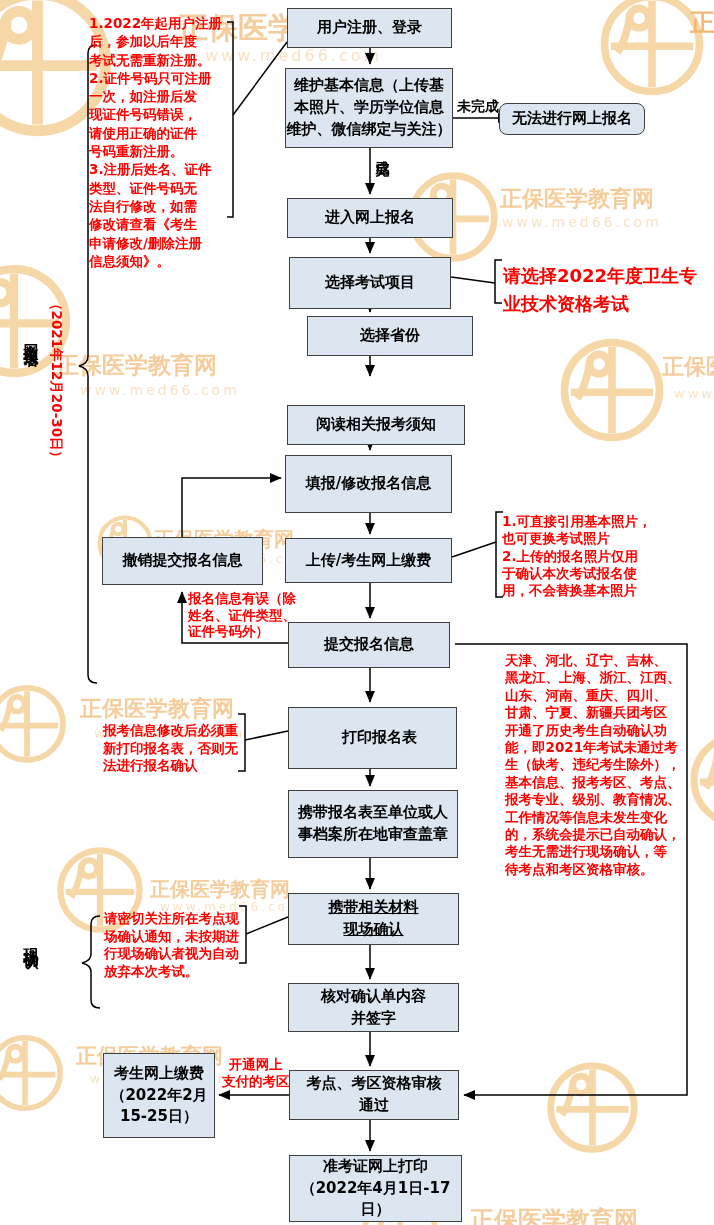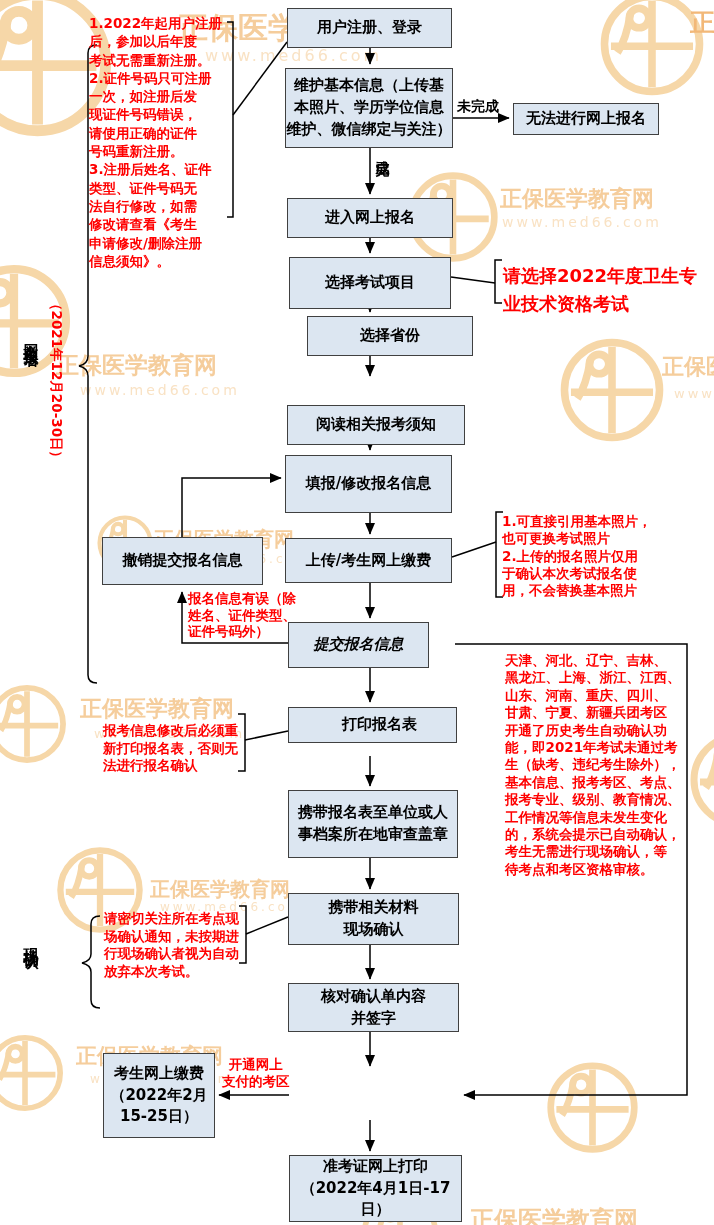--- a/index.html
+++ b/index.html
@@ -191,39 +191,41 @@
       <path d="M97 45 Q88 45 88 53 L88 356 Q88 364 79 366 Q88 368 88 376 L88 675 Q88 683 97 683"></path>
 
       <path d="M100 916 Q91 916 91 924 L91 954 Q91 961 82 963 Q91 965 91 972 L91 1000 Q91 1008 100 1008"></path>
     </g>
   </svg>
 
   <div class="box" style="left:287px;top:8px;width:165px;height:40px;">用户注册、登录</div>
   <div class="box" style="left:285px;top:68px;width:168px;height:80px;">维护基本信息（上传基
 本照片、学历学位信息
 维护、微信绑定与关注）</div>
-  <div class="box" style="left:513px;top:103px;width:146px;height:32px;">无法进行网上报名</div>
+  <div class="box" style="left:499px;top:103px;width:146px;height:32px;border-radius:8px;">无法进行网上报名</div>
   <div class="box" style="left:287px;top:198px;width:166px;height:40px;">进入网上报名</div>
   <div class="box" style="left:289px;top:257px;width:162px;height:52px;">选择考试项目</div>
   <div class="box" style="left:287px;top:316px;width:166px;height:40px;margin-left:20px;">选择省份</div>
   <div class="box" style="left:287px;top:380px;width:178px;height:40px;margin-top:25px;">阅读相关报考须知</div>
   <div class="box" style="left:285px;top:455px;width:167px;height:58px;">填报/修改报名信息</div>
   <div class="box" style="left:102px;top:537px;width:161px;height:48px;">撤销提交报名信息</div>
   <div class="box" style="left:285px;top:538px;width:167px;height:45px;">上传/考生网上缴费</div>
-  <div class="box" style="left:288px;top:622px;width:141px;height:46px;font-style:italic;">提交报名信息</div>
-  <div class="box" style="left:288px;top:707px;width:169px;height:36px;padding-left:14px;">打印报名表</div>
+  <div class="box" style="left:288px;top:622px;width:162px;height:46px;">提交报名信息</div>
+  <div class="box" style="left:288px;top:707px;width:169px;height:62px;padding-left:14px;">打印报名表</div>
   <div class="box" style="left:288px;top:790px;width:170px;height:68px;">携带报名表至单位或人
 事档案所在地审查盖章</div>
-  <div class="box" style="left:288px;top:893px;width:171px;height:52px;">携带相关材料
+  <div class="box" style="left:288px;top:893px;width:171px;height:52px;text-decoration:underline;">携带相关材料
 现场确认</div>
   <div class="box" style="left:288px;top:983px;width:171px;height:49px;">核对确认单内容
 并签字</div>
   <div class="box" style="left:103px;top:1053px;width:112px;height:85px;">考生网上缴费
 （2022年2月
 15-25日）</div>
+  <div class="box" style="left:289px;top:1070px;width:170px;height:50px;">考点、考区资格审核
+通过</div>
   <div class="box" style="left:289px;top:1155px;width:173px;height:67px;">准考证网上打印
 （2022年4月1日-17日）</div>
 
   <div class="lbl" style="left:457px;top:98px;">未完成</div>
   <div class="lbl vtext" style="left:374px;top:150px;height:52px;letter-spacing:0;">已完成</div>
   <div class="note" style="left:222px;top:1056px;text-align:center;line-height:1.25;">开通网上
 支付的考区</div>
 
   <div class="note" style="left:89px;top:14px;line-height:18.3px;">1.2022年起用户注册
 后，参加以后年度

